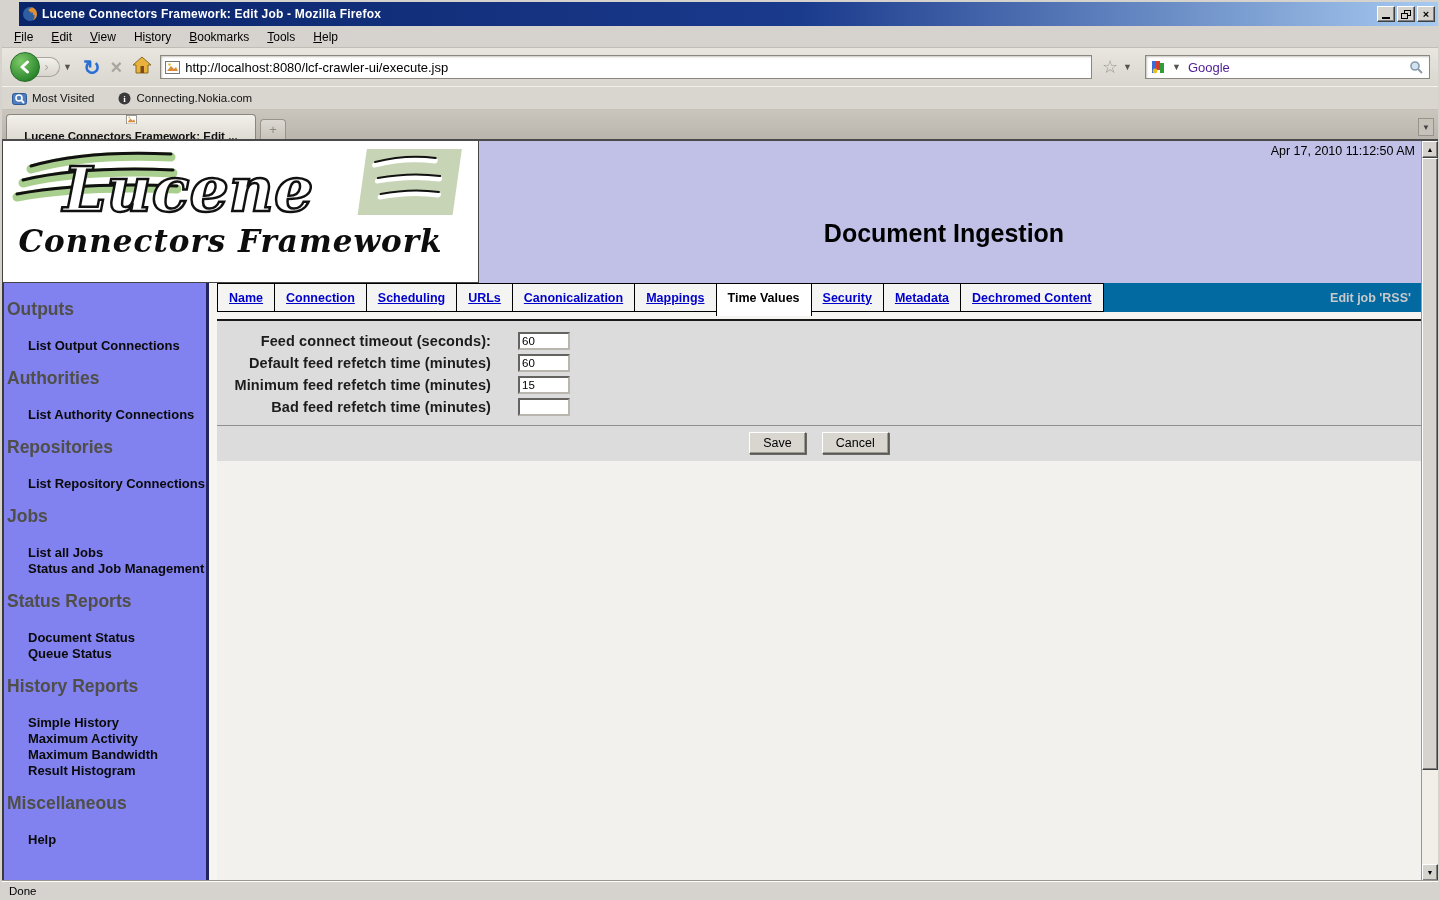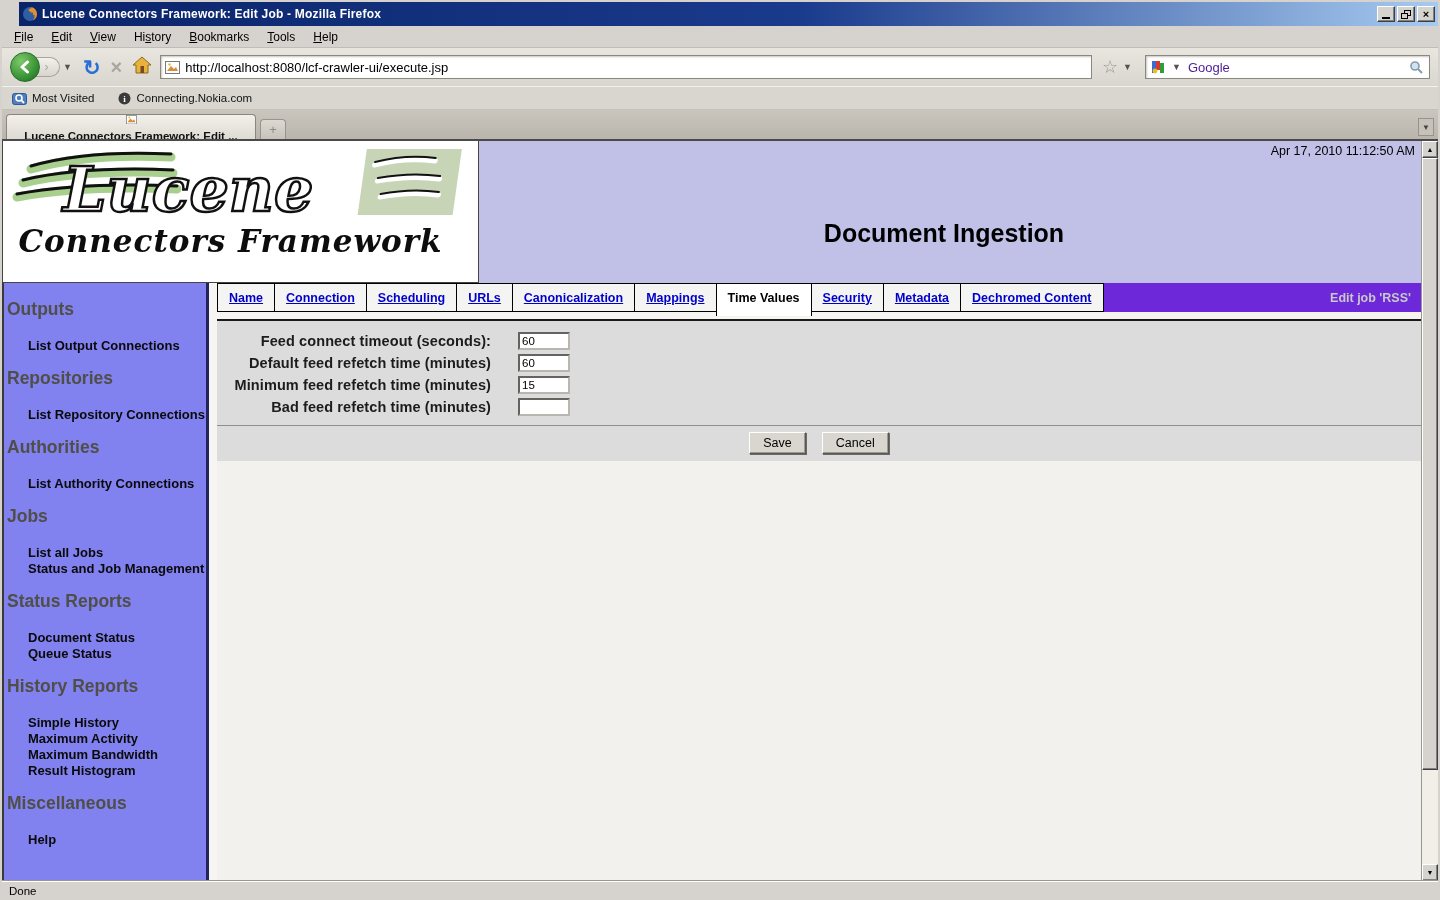--- a/index.html
+++ b/index.html
@@ -253,29 +253,29 @@
 
       <div class="body-row">
         <div class="sidebar" id="sidebar" style="background: rgb(129, 129, 240);">
             <div class="side-section">
               <div class="side-heading">Outputs</div>
               <div class="side-items">
                 <div class="side-item">List Output Connections</div>
               </div>
             </div>
             <div class="side-section">
+              <div class="side-heading">Authorities</div>
+              <div class="side-items">
+                <div class="side-item">List Authority Connections</div>
+              </div>
+            </div>
+            <div class="side-section">
               <div class="side-heading">Repositories</div>
               <div class="side-items">
                 <div class="side-item">List Repository Connections</div>
-              </div>
-            </div>
-            <div class="side-section">
-              <div class="side-heading">Authorities</div>
-              <div class="side-items">
-                <div class="side-item">List Authority Connections</div>
               </div>
             </div>
             <div class="side-section">
               <div class="side-heading">Jobs</div>
               <div class="side-items">
                 <div class="side-item">List all Jobs</div>
                 <div class="side-item">Status and Job Management</div>
               </div>
             </div>
             <div class="side-section">
@@ -296,21 +296,21 @@
             </div>
             <div class="side-section">
               <div class="side-heading">Miscellaneous</div>
               <div class="side-items">
                 <div class="side-item">Help</div>
               </div>
             </div>
           </div>
 
         <div class="main">
-          <div class="app-tabstrip" id="app-tabs" style="background: #6d28d9;">
+          <div class="app-tabstrip" id="app-tabs" style="background: #0369a1;">
               <span class="app-tab">
                 <a href="#">Name</a>
               </span>
               <span class="app-tab">
                 <a href="#">Connection</a>
               </span>
               <span class="app-tab">
                 <a href="#">Scheduling</a>
               </span>
               <span class="app-tab">

